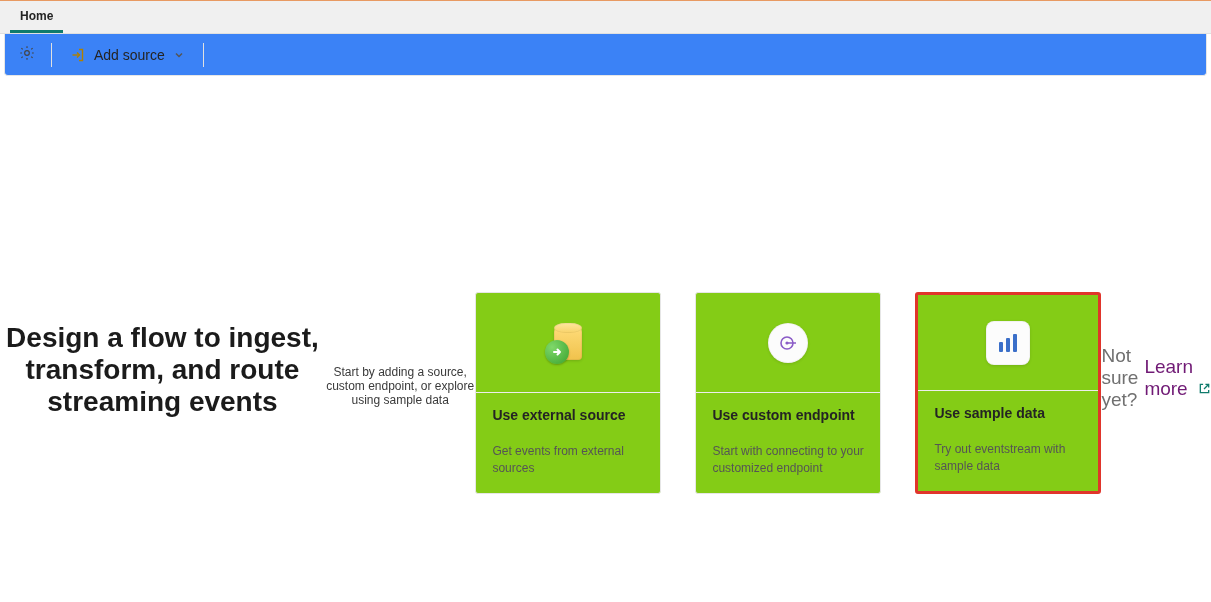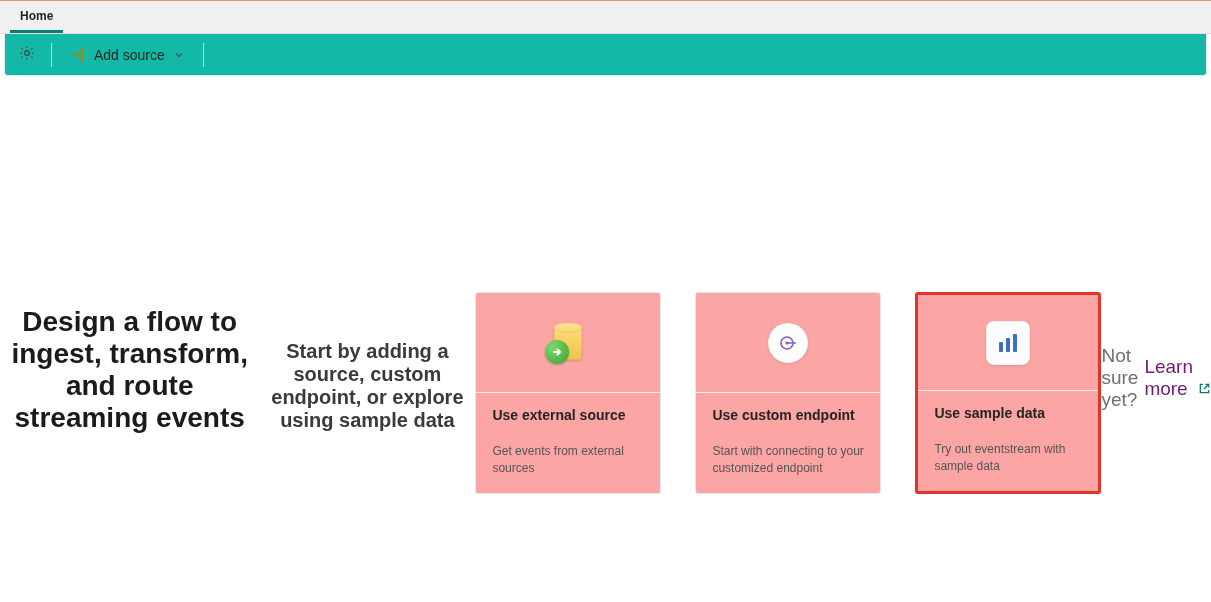--- a/index.html
+++ b/index.html
@@ -21,21 +21,21 @@
     }
     .tab {
       padding: 8px 10px 7px 10px;
       font-size: 12px;
       font-weight: 600;
       color: #242424;
       border-bottom: 3px solid #0f7b6c;
       cursor: pointer;
     }
     .toolbar {
-      background: #14b8a6;
+      background: #3b82f6;
       border: 1px solid #e6e6e6;
       border-top: none;
       border-radius: 0 0 4px 4px;
       margin: 0 4px 0 4px;
       height: 42px;
       display: flex;
       align-items: center;
       padding: 0 8px;
     }
     .toolbar-sep {
@@ -73,35 +73,34 @@
       padding-top: 170px;
     }
     .main-title {
       font-size: 28px;
       font-weight: 600;
       color: #1b1b1b;
       text-align: center;
     }
     .main-sub {
       margin-top: 32px;
-      font-size: 20px;
+      font-size: 12px;
       color: #3a3a3a;
       text-align: center;
-      font-weight: bold;
     }
     .cards-row {
       margin-top: 46px;
       display: flex;
       gap: 34px;
     }
     .card {
       width: 186px;
       border: 1px solid #e6e6e6;
       border-radius: 3px;
-      background: #fca5a5;
+      background: #84cc16;
       cursor: pointer;
       overflow: hidden;
     }
     .card.highlight {
       border: 3px solid #e0352b;
       width: 186px;
     }
     .card-icon-area {
       height: 100px;
       display: flex;

